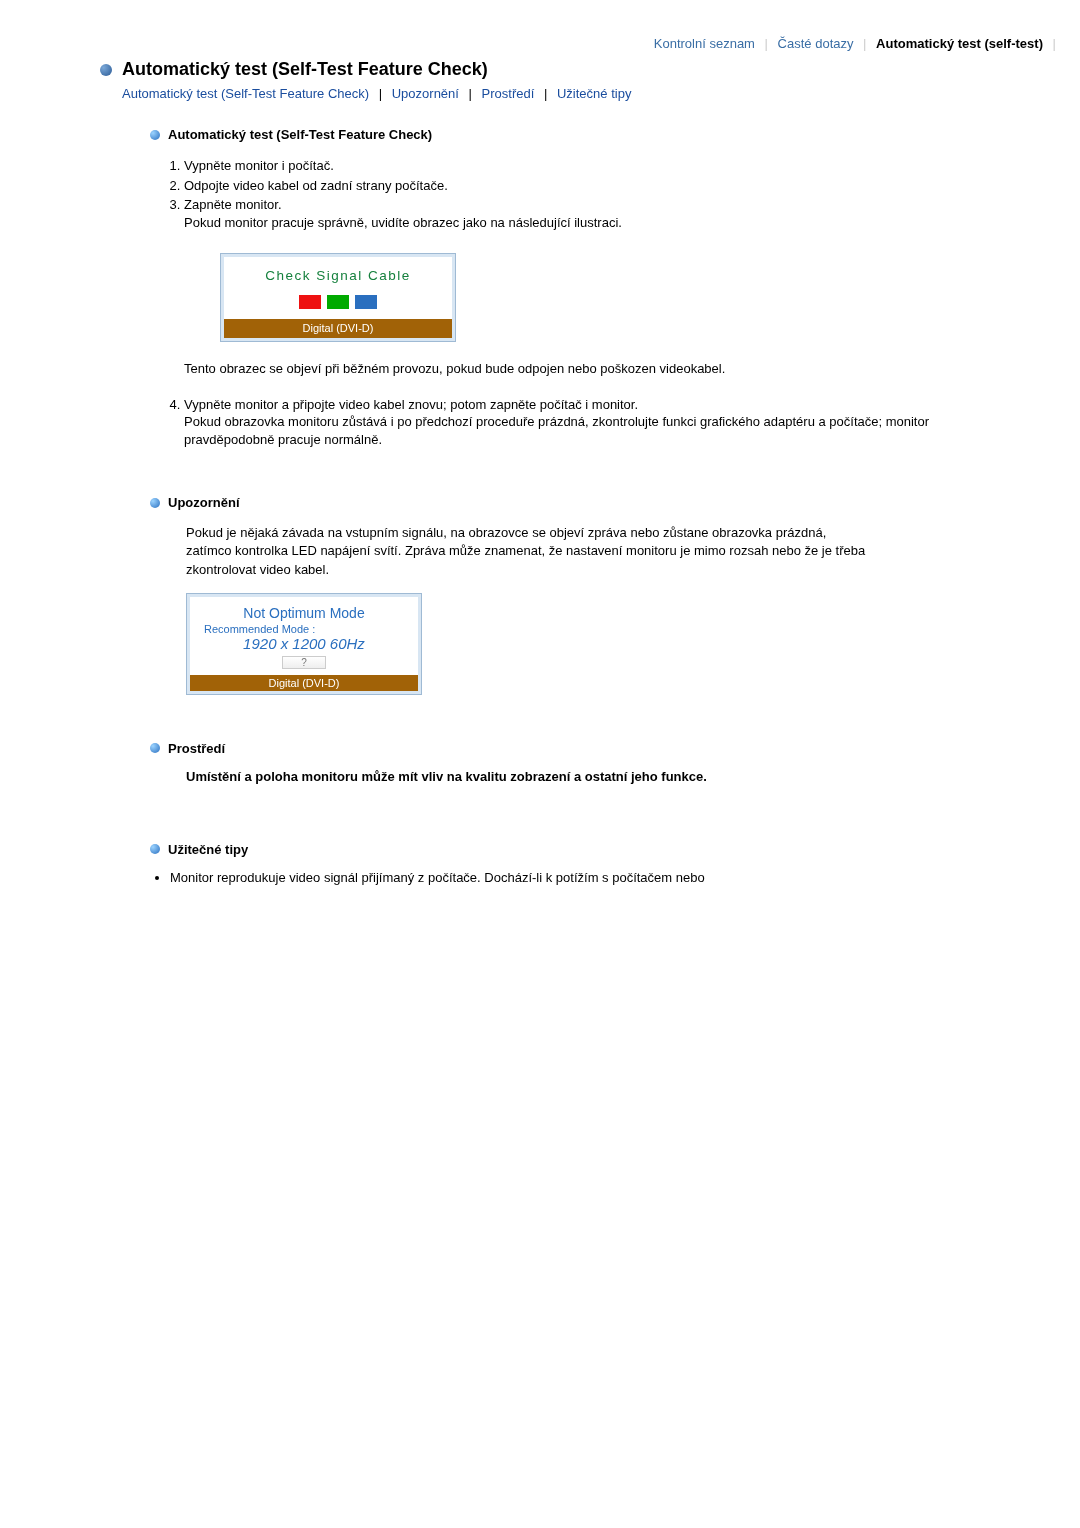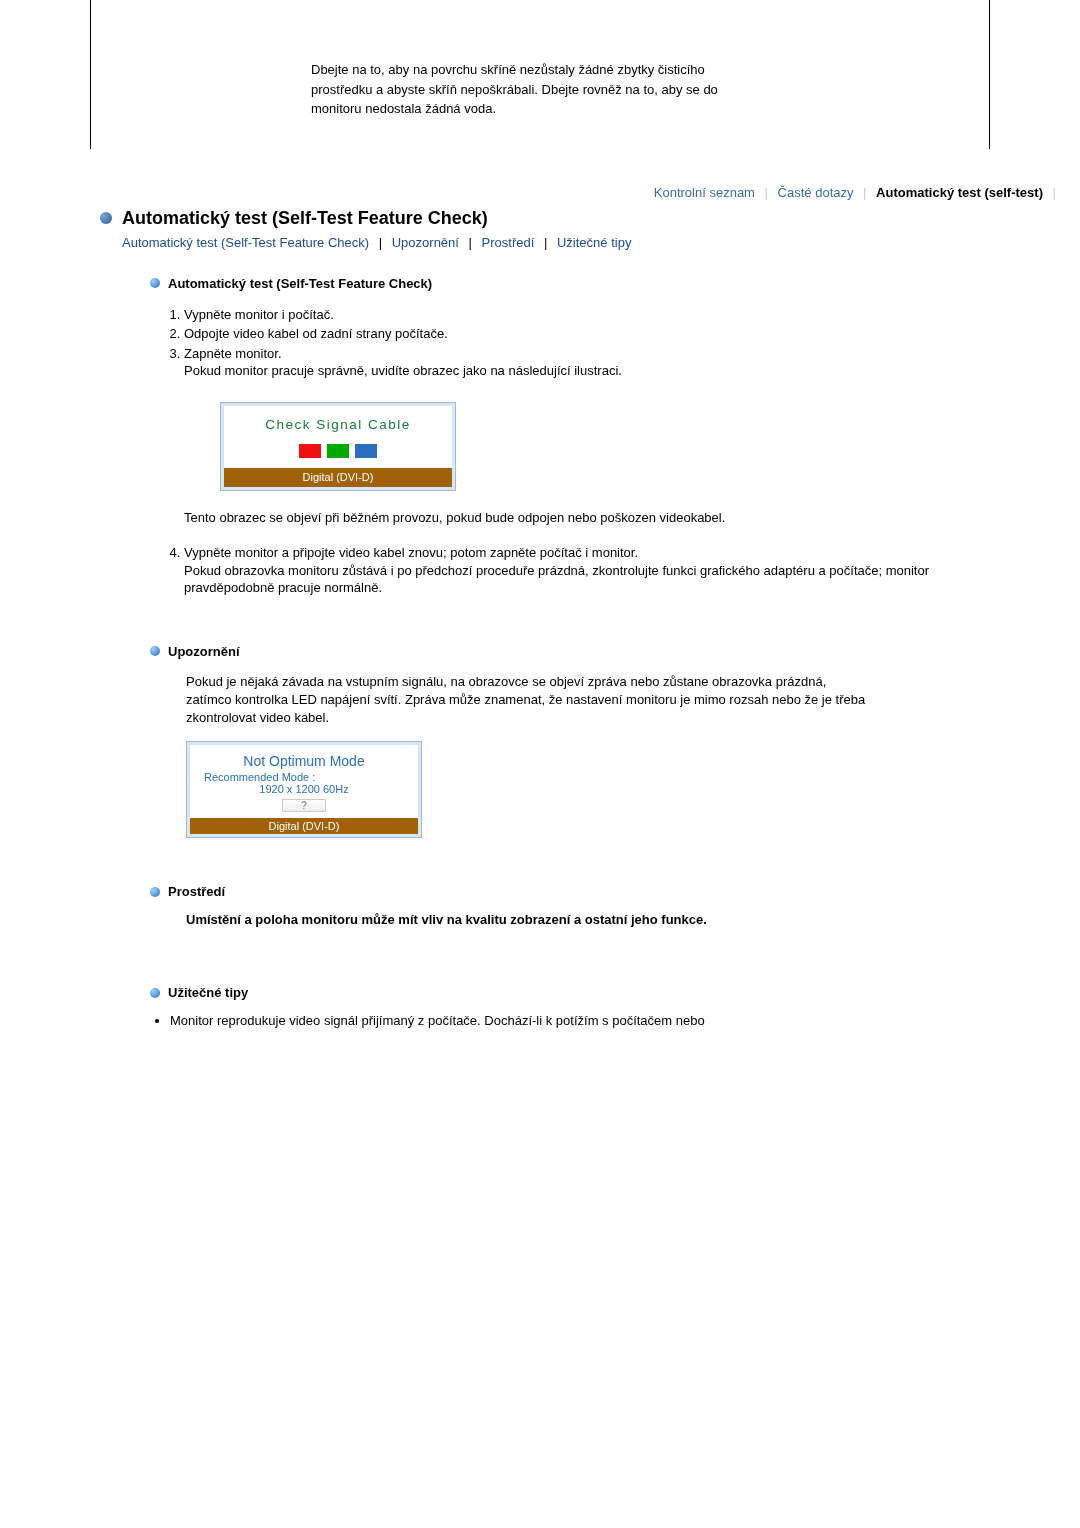--- a/index.html
+++ b/index.html
@@ -166,21 +166,22 @@
     padding-bottom: 2px;
   }
   .warn-line2 {
     color: #2a6fbf;
     font-size: 11px;
     text-align: left;
     padding-left: 14px;
   }
   .warn-line3 {
     color: #2a6fbf;
-    font-size: 11px;
+    font-size: 15px;
+    font-style: italic;
   }
   .warn-btn {
     display: inline-block;
     border: 1px solid #ccc;
     background: linear-gradient(#fff, #eee);
     font-size: 10px;
     padding: 0 18px;
     margin-top: 4px;
     color: #777;
   }
@@ -205,27 +206,20 @@
   }
   ul.tip-list li {
     padding: 2px 0;
     line-height: 1.4;
   }
 </style>
 </head>
 <body>
 
 <div class="page">
-  <div class="content-wrap">
-
-    <div class="top-box">
-      <div class="top-box-text">Dbejte na to, aby na povrchu skříně nezůstaly žádné zbytky čisticího prostředku a abyste skříň nepoškrábali. Dbejte rovněž na to, aby se do monitoru nedostala žádná voda.</div>
-    </div>
-
-  </div>
 
   <div class="tab-row">
     <span class="tab-inactive">Kontrolní seznam</span>
     <span class="separator">|</span>
     <span class="tab-inactive">Časté dotazy</span>
     <span class="separator">|</span>
     <span class="tab-active">Automatický test (self-test)</span>
     <span class="separator">|</span>
   </div>
 

